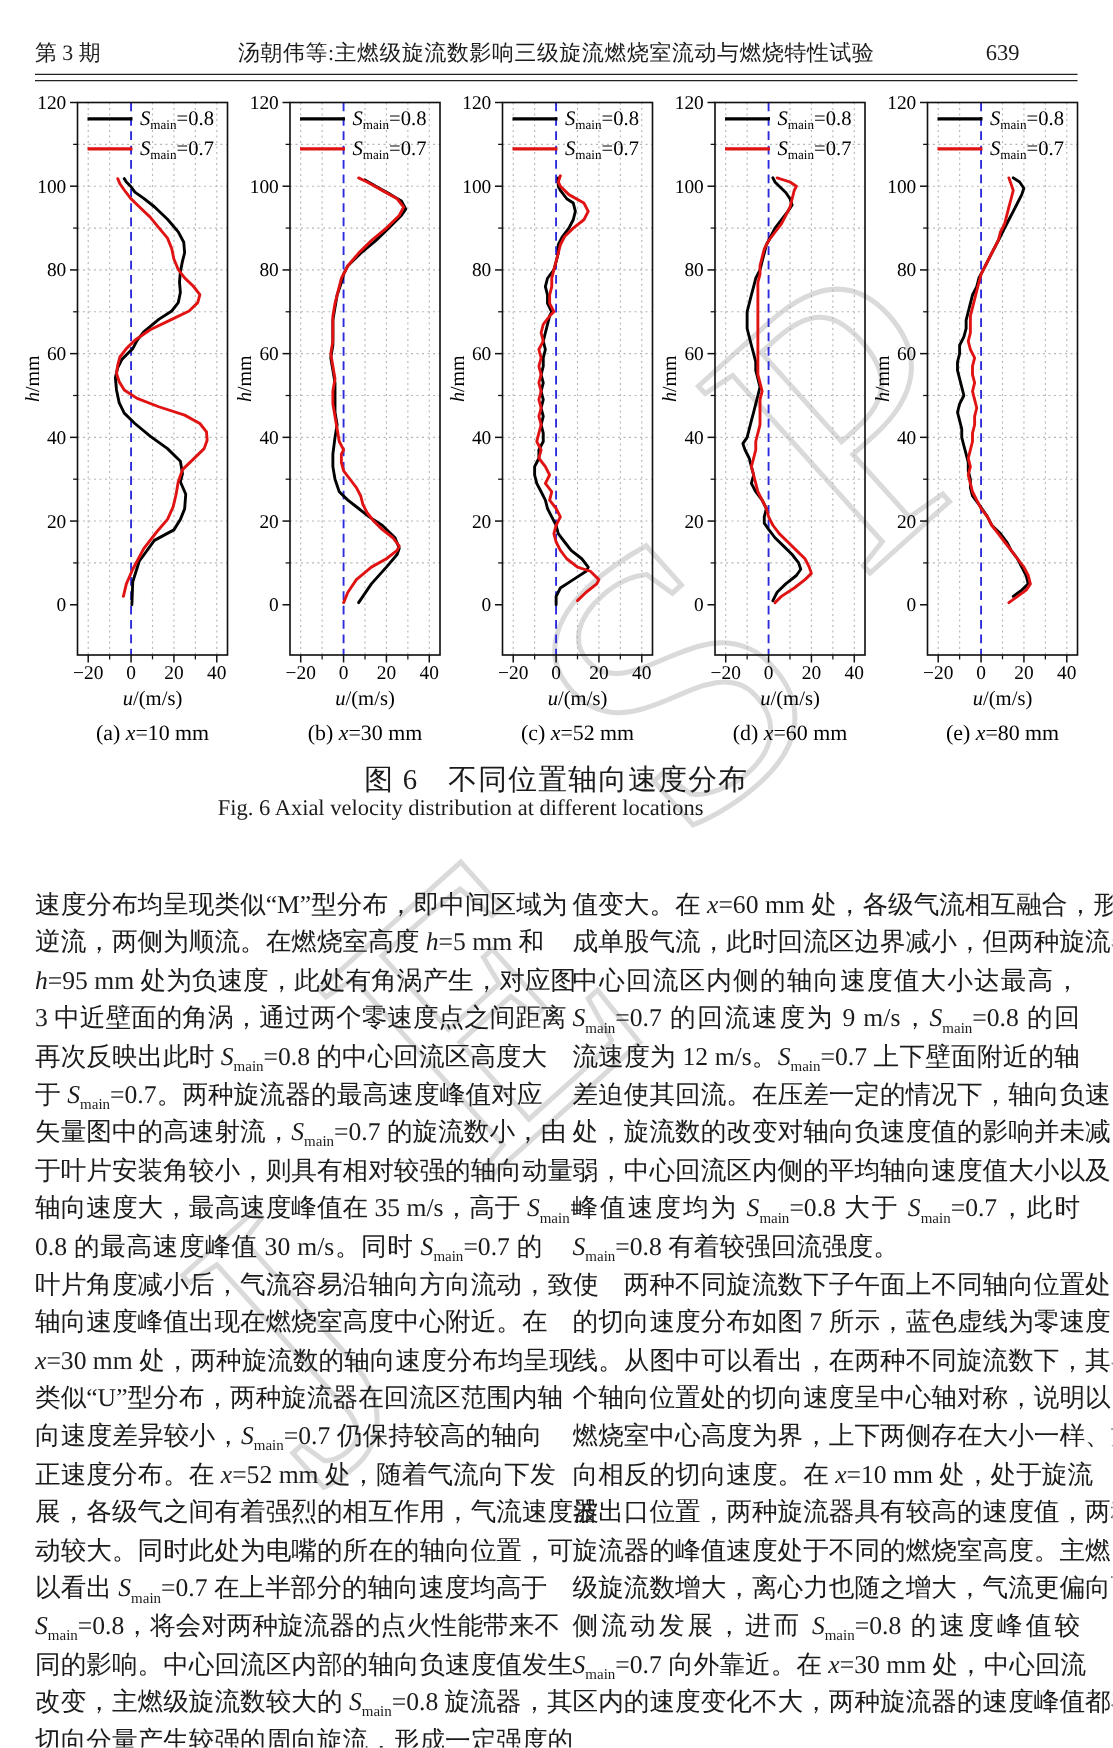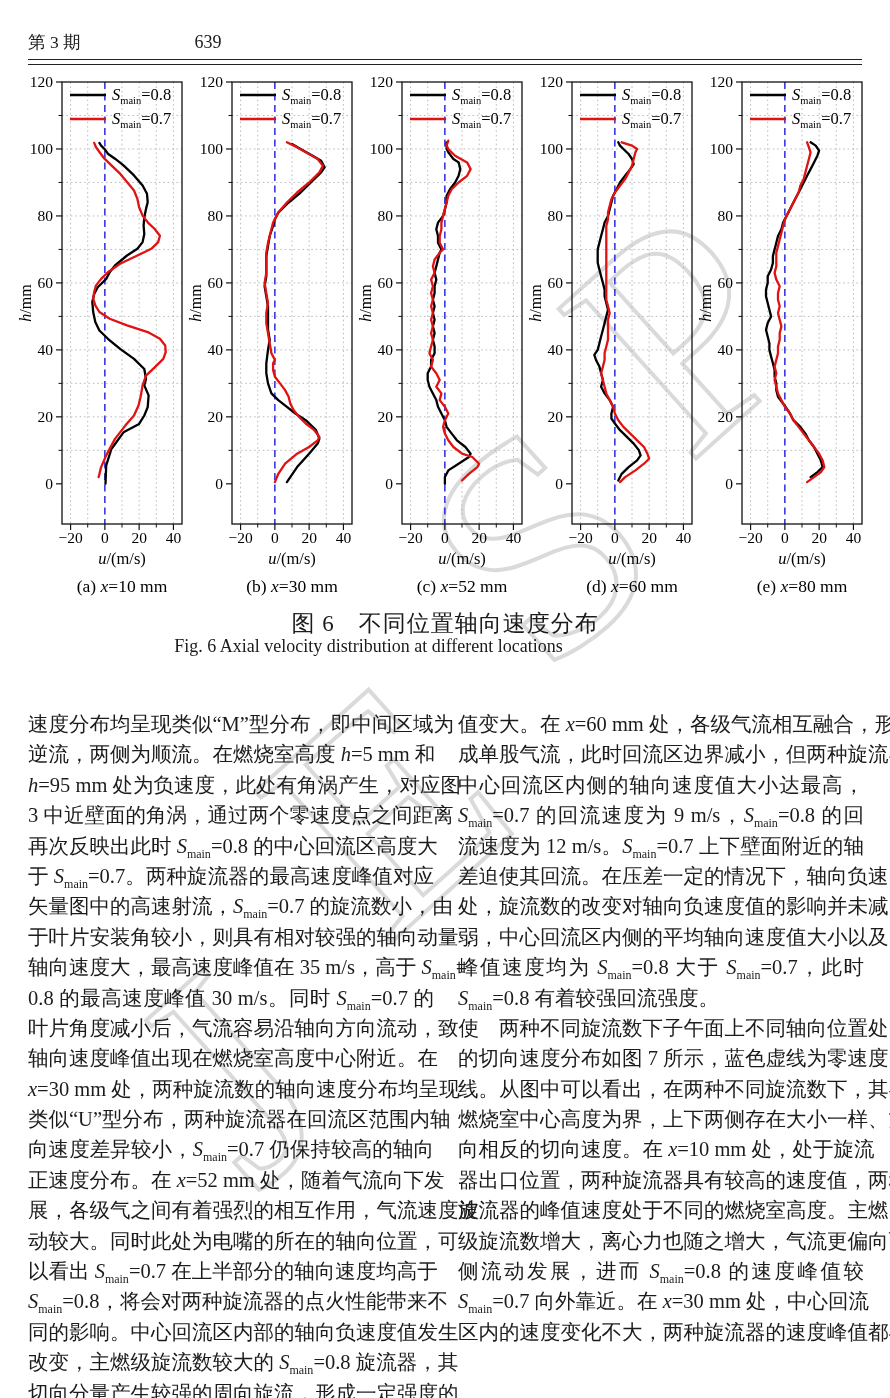--- a/index.html
+++ b/index.html
@@ -57,20 +57,21 @@
     <text x="0" y="0" text-anchor="middle" font-size="310" font-family="&quot;Liberation Serif&quot;,&quot;DejaVu Serif&quot;,serif" fill="none" stroke="#dadada" stroke-width="4" transform="translate(300 1155) rotate(-42)">J</text>
     <text x="0" y="0" text-anchor="middle" font-size="310" font-family="&quot;Liberation Serif&quot;,&quot;DejaVu Serif&quot;,serif" fill="none" stroke="#dadada" stroke-width="4" transform="translate(455 885) rotate(-42)">E</text>
     <text x="0" y="0" text-anchor="middle" font-size="310" font-family="&quot;Liberation Serif&quot;,&quot;DejaVu Serif&quot;,serif" fill="none" stroke="#dadada" stroke-width="4" transform="translate(608 622) rotate(-42)">S</text>
     <text x="0" y="0" text-anchor="middle" font-size="310" font-family="&quot;Liberation Serif&quot;,&quot;DejaVu Serif&quot;,serif" fill="none" stroke="#dadada" stroke-width="4" transform="translate(752 408) rotate(-42)">P</text>
   </svg>
 
 <div class="layer">
 
   <div class="pg-header">
     <span class="issue">第 3 期</span>
+    <span class="title">汤朝伟等:主燃级旋流数影响三级旋流燃烧室流动与燃烧特性试验</span>
     <span class="pageno">639</span>
   </div>
   <div class="header-rule"></div>
 
   <div class="charts-row" id="charts">
       <svg width="166" height="528" viewBox="0 0 166 528">
         <line x1="52.57142857142857" y1="4" x2="52.57142857142857" y2="446" stroke="#b5b5b5" stroke-width="0.9" stroke-dasharray="1.6 2.8"></line>
         <line x1="69.71428571428572" y1="4" x2="69.71428571428572" y2="446" stroke="#b5b5b5" stroke-width="0.9" stroke-dasharray="1.6 2.8"></line>
         <line x1="104" y1="4" x2="104" y2="446" stroke="#b5b5b5" stroke-width="0.9" stroke-dasharray="1.6 2.8"></line>
         <line x1="121.14285714285714" y1="4" x2="121.14285714285714" y2="446" stroke="#b5b5b5" stroke-width="0.9" stroke-dasharray="1.6 2.8"></line>
@@ -412,20 +413,21 @@
       <div class="tline"><i>S</i><sub>main</sub>=0.7 的回流速度为 9 m/s，<i>S</i><sub>main</sub>=0.8 的回</div>
       <div class="tline">流速度为 12 m/s。<i>S</i><sub>main</sub>=0.7 上下壁面附近的轴</div>
       <div class="tline">差迫使其回流。在压差一定的情况下，轴向负速</div>
       <div class="tline">处，旋流数的改变对轴向负速度值的影响并未减</div>
       <div class="tline">弱，中心回流区内侧的平均轴向速度值大小以及</div>
       <div class="tline">峰值速度均为 <i>S</i><sub>main</sub>=0.8 大于 <i>S</i><sub>main</sub>=0.7，此时</div>
       <div class="tline short"><i>S</i><sub>main</sub>=0.8 有着较强回流强度。</div>
       <div class="tline">　　两种不同旋流数下子午面上不同轴向位置处</div>
       <div class="tline">的切向速度分布如图 7 所示，蓝色虚线为零速度</div>
       <div class="tline">线。从图中可以看出，在两种不同旋流数下，其各</div>
+      <div class="tline">个轴向位置处的切向速度呈中心轴对称，说明以</div>
       <div class="tline">燃烧室中心高度为界，上下两侧存在大小一样、方</div>
       <div class="tline">向相反的切向速度。在 <i>x</i>=10 mm 处，处于旋流</div>
       <div class="tline">器出口位置，两种旋流器具有较高的速度值，两种</div>
       <div class="tline">旋流器的峰值速度处于不同的燃烧室高度。主燃</div>
       <div class="tline">级旋流数增大，离心力也随之增大，气流更偏向两</div>
       <div class="tline">侧流动发展，进而 <i>S</i><sub>main</sub>=0.8 的速度峰值较</div>
       <div class="tline"><i>S</i><sub>main</sub>=0.7 向外靠近。在 <i>x</i>=30 mm 处，中心回流</div>
       <div class="tline">区内的速度变化不大，两种旋流器的速度峰值都在</div>
     </div>
 

